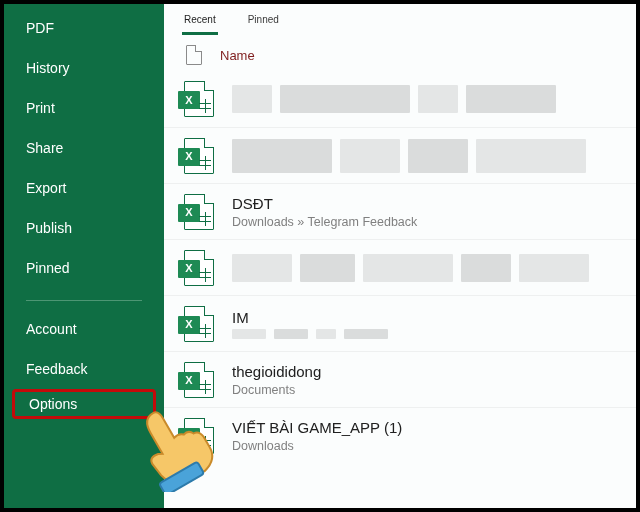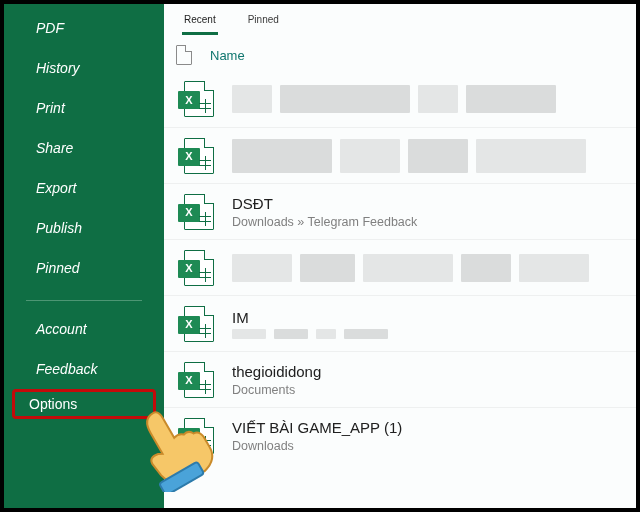--- a/index.html
+++ b/index.html
@@ -3,39 +3,39 @@
 <meta charset="utf-8">
 <style>
   * { box-sizing: border-box; margin: 0; padding: 0; }
   html, body { width: 640px; height: 512px; overflow: hidden; font-family: "Segoe UI", Arial, sans-serif; background:#fff;}
   .frame { width:640px; height:512px; border:4px solid #000; position:relative; display:flex; background:#fff;}
   .sidebar {
     width:160px; height:100%; background:#0f6e44; color:#fff;
     display:flex; flex-direction:column; padding-top:4px;
   }
   .sb-item {
-    padding:11px 32px; font-size:14px; line-height:18px; cursor:pointer;font-style:italic;
+    padding:11px 22px; font-size:14px; line-height:18px; cursor:pointer;
   }
   .sb-item.disabled { color:#ffffff; }
   .sb-sep { border-top:1px solid #4d9674; margin:12px 22px 8px 22px; }
   .sb-highlight {
     border:3px solid #c40a0a; border-radius:4px; margin:0 8px;
     padding:4px 14px; font-size:14px;
   }
   .main {
     flex:1; height:100%; background:#fbfdfd; position:relative; overflow:hidden;
   }
   .tabs { display:flex; gap:28px; padding:6px 18px 0 18px; font-size:10px; }
   .tab { padding:4px 2px 10px 2px; cursor:pointer; color:#3a3a3a;}
   .tab.active { color:#222; font-weight:400; position:relative;}
   .tab.active::after{
     content:""; position:absolute; left:0; right:0; bottom:0; height:3px; background:#0f6e44;
   }
-  .list-header { display:flex; align-items:center; gap:18px; padding:10px 20px 6px 12px;
-    font-size:13px; color:#0f766e;}
+  .list-header { display:flex; align-items:center; gap:18px; padding:10px 20px 6px 22px;
+    font-size:13px; color:#7f1d1d;}
   .file-icon-hdr { width:16px; height:20px; border:1.4px solid #8a8a8a; border-radius:1px; position:relative;}
   .file-icon-hdr::after{
     content:""; position:absolute; right:-1px; top:-1px; width:6px; height:6px;
     background:#fbfdfd; border-left:1.4px solid #8a8a8a; border-bottom:1.4px solid #8a8a8a;
   }
   .files { display:flex; flex-direction:column; }
   .file-row {
     display:flex; align-items:center; gap:18px; padding:9px 20px 9px 20px;
     border-top:1px solid #eef0f0; min-height:56px;
   }

